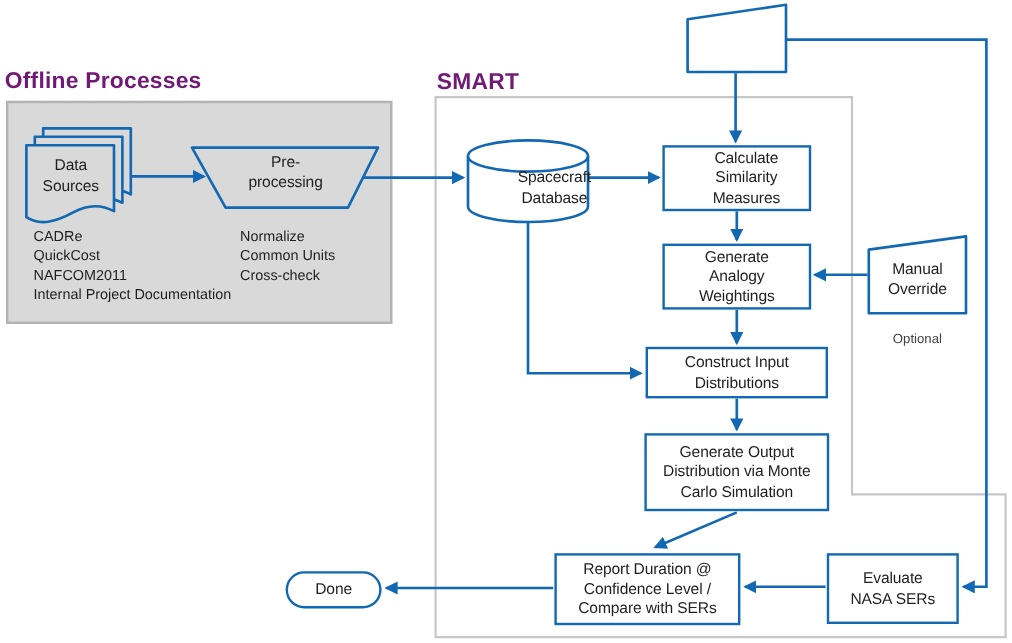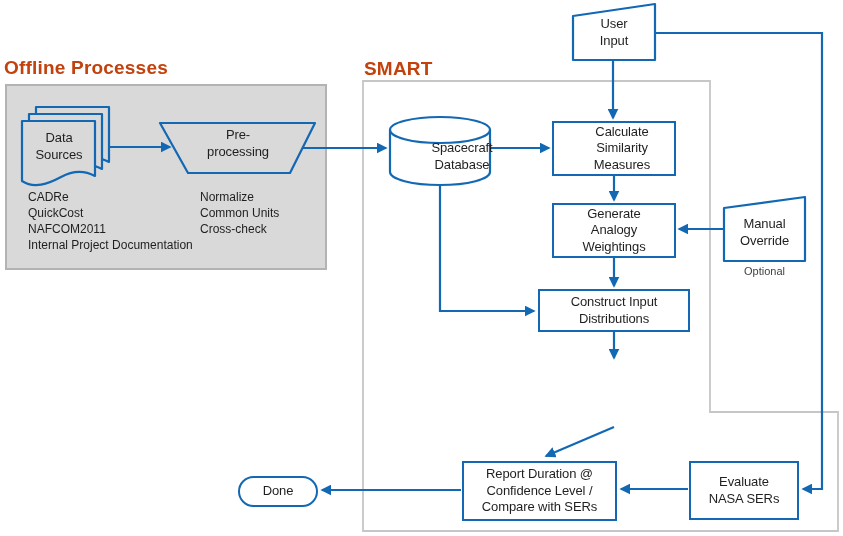--- a/index.html
+++ b/index.html
@@ -2,21 +2,21 @@
 <html><head>
 <meta charset="utf-8">
 <style>
   html,body{margin:0;padding:0;background:#ffffff;}
   .canvas{
     position:relative;width:843px;height:536px;background:#ffffff;overflow:hidden;
     font-family:"Liberation Sans","DejaVu Sans",sans-serif;color:#1f1f1f;
   }
   .abs{position:absolute;box-sizing:border-box;}
   .section-title{
-    font-size:19px;font-weight:bold;color:#c2410c;letter-spacing:.2px;white-space:nowrap;
+    font-size:19px;font-weight:bold;color:#701a75;letter-spacing:.2px;white-space:nowrap;
   }
   .offline-box{
     left:5px;top:84px;width:322px;height:186px;
     background:#d9d9d9;border:2px solid #b3b3b3;
   }
   svg.layer{position:absolute;left:0;top:0;pointer-events:none;}
   .node{
     border:2px solid #1268b3;background:#ffffff;
     display:flex;align-items:center;justify-content:center;text-align:center;
     font-size:13px;line-height:1.28;white-space:pre-line;letter-spacing:-0.1px;color:#1f1f1f;
@@ -80,44 +80,45 @@
     <path d="M724,208 L805,197 L805,261 L724,261 Z" fill="#ffffff" stroke="#1268b3" stroke-width="2.2" stroke-linejoin="round"></path>
   </svg>
 
   <div class="abs section-title" style="left:4px;top:57px;">Offline Processes</div>
   <div class="abs section-title" style="left:364px;top:58px;">SMART</div>
 
   <div class="abs shape-label" style="left:24px;top:130px;width:70px;">Data
 Sources</div>
   <div class="abs shape-label" style="left:178px;top:127px;width:120px;">Pre-
 processing</div>
-  <div class="abs shape-label" style="left:573px;top:16px;width:82px;">User
-Input</div>
   <div class="abs shape-label" style="left:390px;top:140px;width:112px;padding-left:32px;">Spacecraft
 Database</div>
   <div class="abs shape-label" style="left:724px;top:216px;width:81px;">Manual
 Override</div>
-  <div class="abs optional" style="left:724px;top:265px;width:81px;">Optional</div>
+  <div class="abs optional" style="left:724px;top:277px;width:81px;">Optional</div>
 
   <div class="abs note-list" style="left:28px;top:189px;width:290px;">CADRe
 QuickCost
 NAFCOM2011
 Internal Project Documentation</div>
   <div class="abs note-list" style="left:200px;top:189px;width:120px;">Normalize
 Common Units
 Cross-check</div>
 
   <div class="abs node" style="left:552px;top:121px;width:124px;height:55px;padding-left:16px;">Calculate
 Similarity
 Measures</div>
   <div class="abs node" style="left:552px;top:203px;width:124px;height:55px;">Generate
 Analogy
 Weightings</div>
   <div class="abs node" style="left:538px;top:289px;width:152px;height:43px;">Construct Input
 Distributions</div>
+  <div class="abs node" style="left:537px;top:361px;width:154px;height:65px;">Generate Output
+Distribution via Monte
+Carlo Simulation</div>
   <div class="abs node" style="left:462px;top:461px;width:155px;height:60px;">Report Duration @
 Confidence Level /
 Compare with SERs</div>
   <div class="abs node" style="left:689px;top:461px;width:110px;height:59px;">Evaluate
 NASA SERs</div>
   <div class="abs node pill" style="left:238px;top:476px;width:80px;height:31px;">Done</div>
 
 </div>
 
 </body></html>

